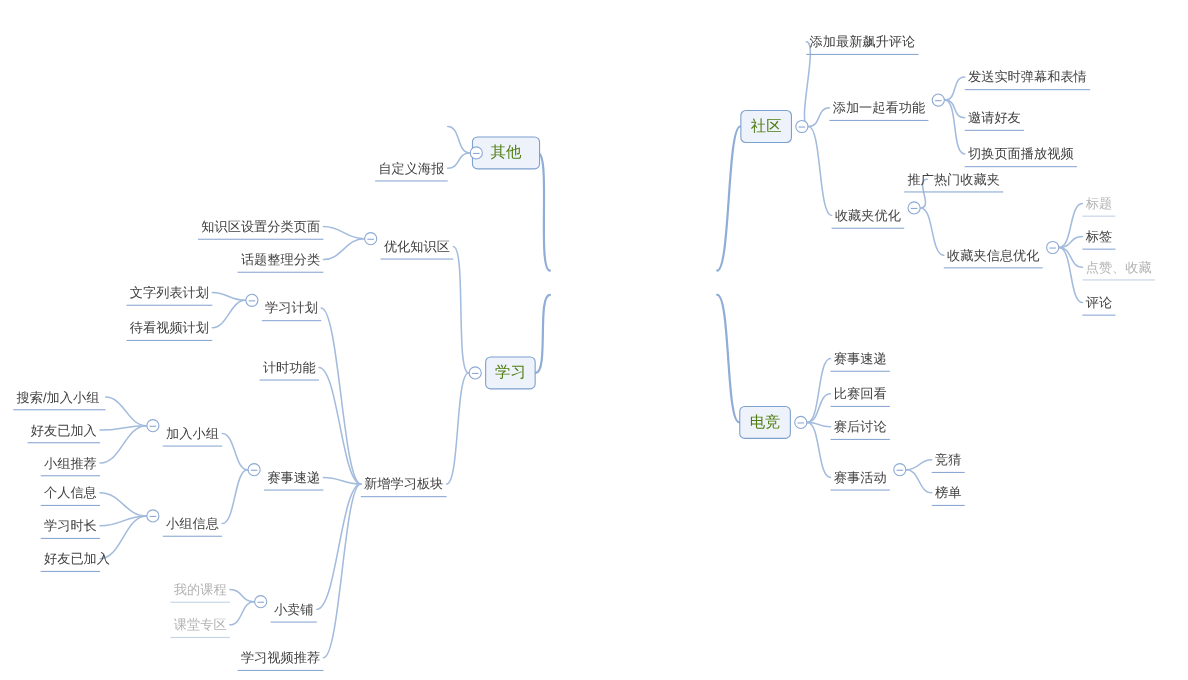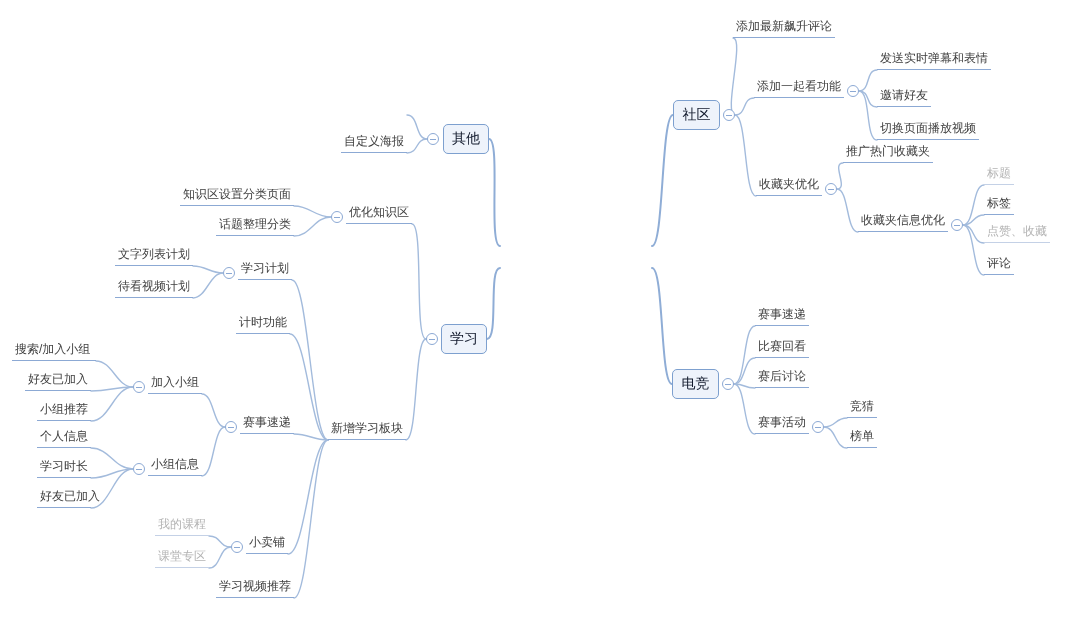--- a/index.html
+++ b/index.html
@@ -10,25 +10,26 @@
     background:#ffffff;
   }
   .canvas { position:relative; width:1080px; height:618px; background:#fff; overflow:hidden; }
   svg.links { position:absolute; left:0; top:0; }
   .node { position:absolute; white-space:nowrap; }
   .leaf {
     font-size:12px; color:#404040; line-height:15px;
     height:19px; padding:0 3px 3px 3px;
     border-bottom:1.4px solid #8ca9d4;
     overflow:visible;
+    margin-top:12px;
   }
   .leaf.gray { color:#b3b3b3; border-bottom-color:#c4d1e6; }
   .topic {
     display:flex; align-items:center; justify-content:center;
-    font-size:14px; color:#0f172a;
+    font-size:14px; color:#4d7c0f;
     background:#eef3fb; border:1.5px solid #7da0cf; border-radius:5px;
   }
   .central {
     display:flex; align-items:center; justify-content:center;
     font-size:22px; font-weight:bold; letter-spacing:1px; color:#1e3a66;
     background:#d9e4f4; border:2px solid #6290cc; border-radius:9px;
   }
   .collapse {
     position:absolute; width:12px; height:12px;
     border:1px solid #8ca9d4; border-radius:50%; background:#fff;
@@ -85,34 +86,34 @@
       <path d="M231,547 C219,547 221,568 209,568" fill="none" stroke="#a3bbdc" stroke-width="1.4" stroke-linecap="round"></path>
       <path d="M734,384 C746,384 743,326 755,326" fill="none" stroke="#a3bbdc" stroke-width="1.4" stroke-linecap="round"></path>
       <path d="M734,384 C746,384 743,358 755,358" fill="none" stroke="#a3bbdc" stroke-width="1.4" stroke-linecap="round"></path>
       <path d="M734,384 C746,384 743,388 755,388" fill="none" stroke="#a3bbdc" stroke-width="1.4" stroke-linecap="round"></path>
       <path d="M734,384 C746,384 743,434 755,434" fill="none" stroke="#a3bbdc" stroke-width="1.4" stroke-linecap="round"></path>
       <path d="M824,427 C836,427 835,418 847,418" fill="none" stroke="#a3bbdc" stroke-width="1.4" stroke-linecap="round"></path>
       <path d="M824,427 C836,427 835,448 847,448" fill="none" stroke="#a3bbdc" stroke-width="1.4" stroke-linecap="round"></path>
     </svg>
 
 
-  <div class="node topic" style="left:443px;top:124px;width:46px;height:30px">其他</div>
+  <div class="node topic" style="left:429px;top:124px;width:62px;height:30px">其他</div>
   <div class="node topic" style="left:673px;top:100px;width:47px;height:30px">社区</div>
   <div class="node topic" style="left:441px;top:324px;width:46px;height:30px">学习</div>
   <div class="node topic" style="left:672px;top:369px;width:47px;height:30px">电竞</div>
 
   <div class="node leaf" style="left:341px;top:134px;width:66px">自定义海报</div>
 
   <div class="node leaf" style="left:733px;top:19px;width:102px">添加最新飙升评论</div>
   <div class="node leaf" style="left:754px;top:79px;width:90px">添加一起看功能</div>
   <div class="node leaf" style="left:877px;top:51px;width:114px">发送实时弹幕和表情</div>
   <div class="node leaf" style="left:877px;top:88px;width:54px">邀请好友</div>
   <div class="node leaf" style="left:877px;top:121px;width:102px">切换页面播放视频</div>
   <div class="node leaf" style="left:756px;top:177px;width:66px">收藏夹优化</div>
-  <div class="node leaf" style="left:843px;top:144px;width:90px">推广热门收藏夹</div>
+  <div class="node leaf" style="left:822px;top:144px;width:90px">推广热门收藏夹</div>
   <div class="node leaf" style="left:858px;top:213px;width:90px">收藏夹信息优化</div>
   <div class="node leaf gray" style="left:984px;top:166px;width:30px">标题</div>
   <div class="node leaf" style="left:984px;top:196px;width:30px">标签</div>
   <div class="node leaf gray" style="left:984px;top:224px;width:66px">点赞、收藏</div>
   <div class="node leaf" style="left:984px;top:256px;width:30px">评论</div>
 
   <div class="node leaf" style="left:346px;top:205px;width:66px">优化知识区</div>
   <div class="node leaf" style="left:180px;top:187px;width:114px">知识区设置分类页面</div>
   <div class="node leaf" style="left:216px;top:217px;width:78px">话题整理分类</div>
   <div class="node leaf" style="left:328px;top:421px;width:78px">新增学习板块</div>

